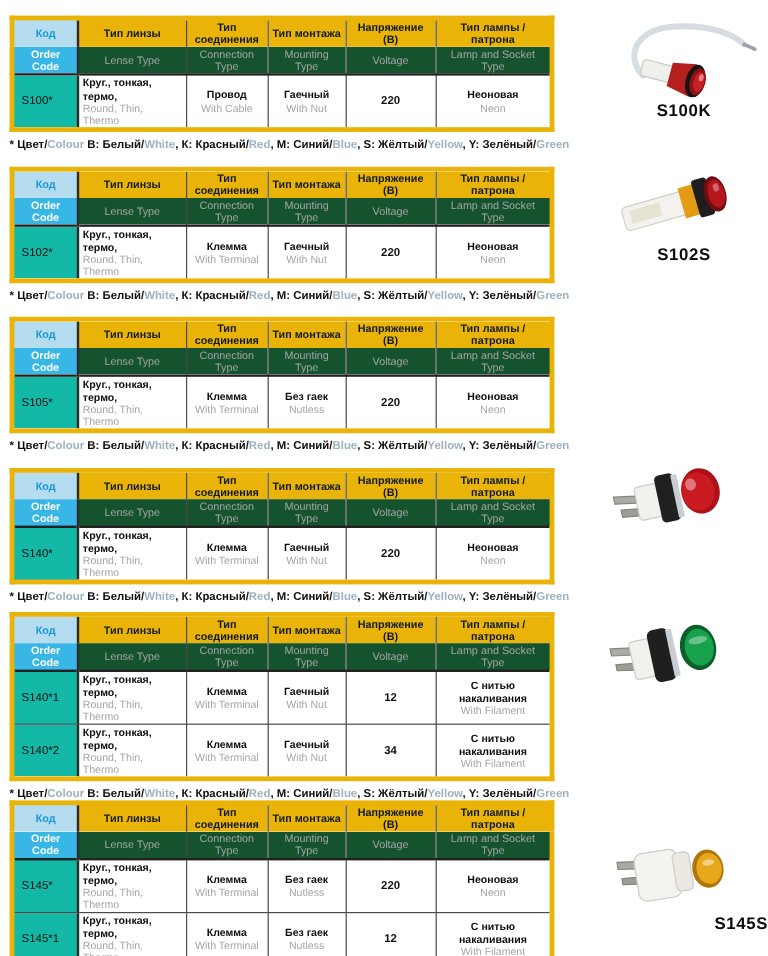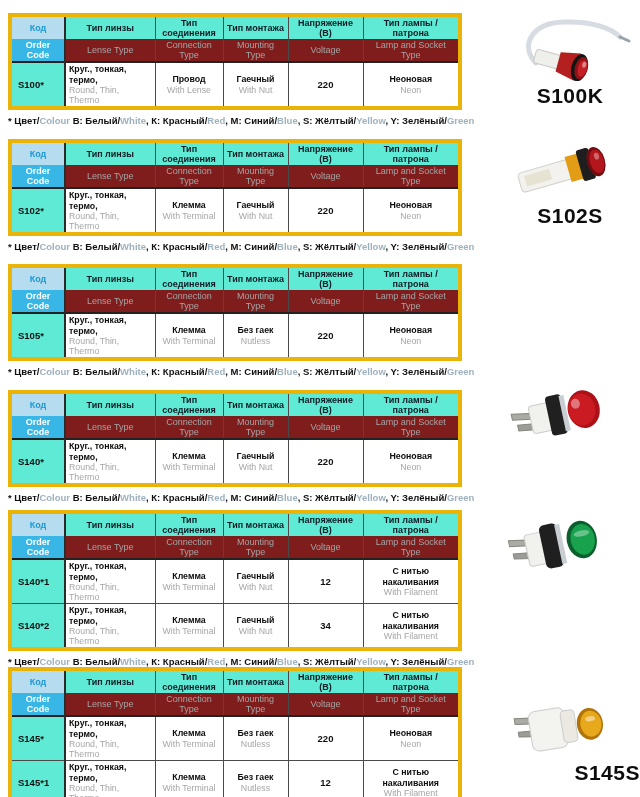--- a/index.html
+++ b/index.html
@@ -11,36 +11,36 @@
   .spec-table{
     border-collapse:collapse;table-layout:fixed;width:450px;
     border:4px solid #eab308;
   }
   .spec-table th,.spec-table td{
     border:1px solid #4a4a4a;padding:1px 3px;vertical-align:middle;text-align:center;
     overflow:hidden;
   }
   .spec-table thead{border-bottom:2px solid #222;}
   .spec-table th.c1,.spec-table td.code{border-right:2px solid #2b2b2b;}
-  .hr1 th{background:#5eead4;color:#0f1b26;font-size:9px;font-weight:bold;height:12px;border-bottom:none;}
+  .hr1 th{background:#eab308;color:#0f1b26;font-size:9px;font-weight:bold;height:12px;border-bottom:none;}
   .hr1 th.c1{background:#b5ddef;color:#1b98d5;}
-  .hr2 th{background:#7f1d1d;color:#a5a5a5;font-size:9px;font-weight:normal;height:12px;border-top:none;}
+  .hr2 th{background:#14532d;color:#a5a5a5;font-size:9px;font-weight:normal;height:12px;border-top:none;}
   .hr2 th.c1{background:#38b6e5;color:#ffffff;font-weight:bold;}
   .spec-table td{height:24px;background:#ffffff;}
-  td.code{background:#5eead4;font-size:9.5px;font-weight:bold;color:#101010;text-align:left;padding-left:6px;}
+  td.code{background:#14b8a6;font-size:9.5px;font-weight:normal;color:#101010;text-align:left;padding-left:6px;}
   td.volt{font-size:9.5px;font-weight:bold;color:#101010;}
   td.al{text-align:left;}
   .ru{font-size:8.8px;font-weight:bold;color:#0d0d0d;line-height:10.5px;}
   .en{font-size:8.8px;font-weight:normal;color:#a5a5a5;line-height:10px;}
   .legend{margin:5px 0 0 0;font-size:9.5px;font-weight:bold;white-space:nowrap;}
   .lg-b{color:#101010;}
   .lg-g{color:#9db1be;margin-top:40px;}
   .product{position:absolute;left:492px;width:140px;margin:0;text-align:center;}
   .img{height:64px;line-height:0;}
-  .plabel{font-size:21px;font-weight:bold;color:#0d0d0d;letter-spacing:.5px;margin-top:3px;}
+  .plabel{font-size:14px;font-weight:bold;color:#0d0d0d;letter-spacing:.5px;margin-top:3px;}
 </style>
 </head>
 <body>
 
 <div id="root">
   <section class="section" style="top: 13px;">
     <table class="spec-table">
       <colgroup>
         <col style="width:55px">
           <col style="width:90px">
@@ -69,21 +69,21 @@
       </thead>
       <tbody class="rows">
           <tr>
             <td class="code">S100*</td>
             <td class="al">
               <div class="ru">Круг., тонкая, термо,</div>
               <div class="en">Round, Thin, Thermo</div>
             </td>
             <td>
               <div class="ru">Провод</div>
-              <div class="en">With Lense</div>
+              <div class="en">With Cable</div>
             </td>
             <td>
               <div class="ru">Гаечный</div>
               <div class="en">With Nut</div>
             </td>
             <td class="volt">220</td>
             <td>
               <div class="ru">Неоновая</div>
               <div class="en">Neon</div>
             </td>

